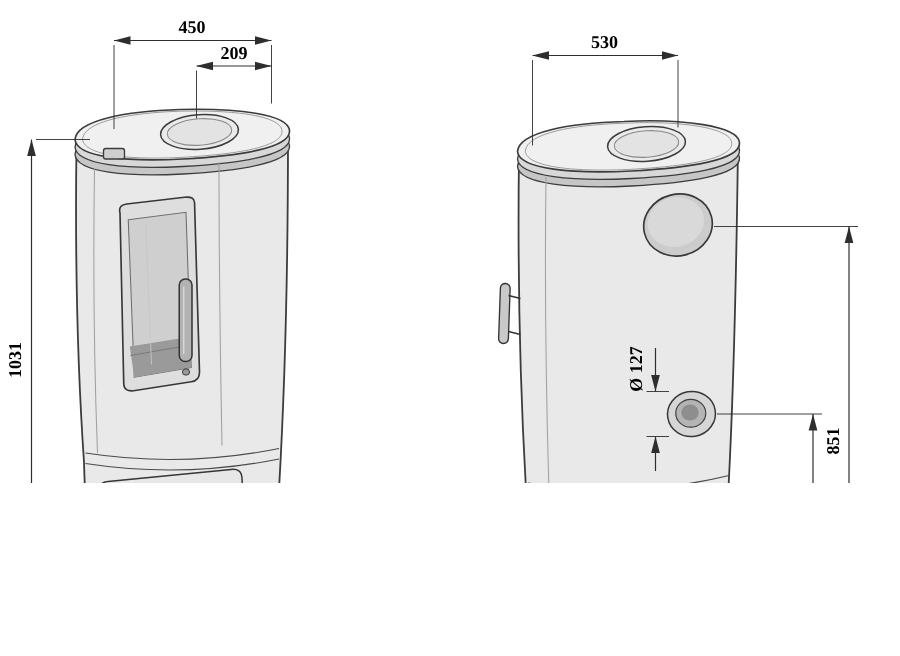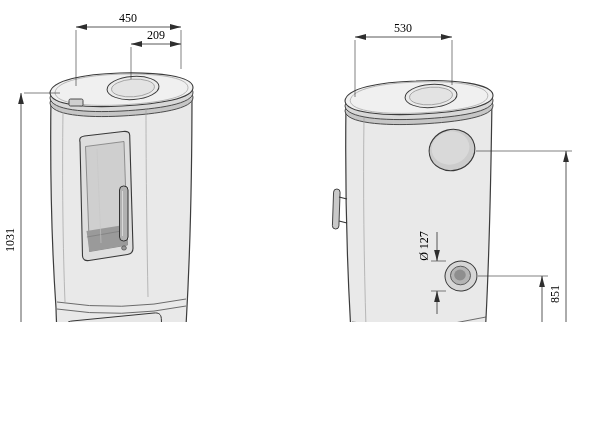--- a/index.html
+++ b/index.html
@@ -1,17 +1,17 @@
 <!DOCTYPE html>
 <html><head>
 <meta charset="utf-8">
 <style>
   html,body{margin:0;padding:0;background:#ffffff;}
   .stage{position:relative;width:600px;height:322px;background:#ffffff;overflow:hidden;
-         font-family:"Liberation Sans",sans-serif;}
+         font-family:"Liberation Sans",sans-serif;font-weight:bold;}
   svg{display:block;}
   .dim-text{font-family:"Liberation Serif",serif;font-size:12px;fill:#000000;text-anchor:middle;}
   .outline{stroke:#3c3c3c;}
   .ext{stroke:#2e2e2e;stroke-width:0.6;fill:none;}
   .dim{stroke:#2e2e2e;stroke-width:0.8;fill:none;}
 </style>
 </head>
 <body>
 
 <div class="stage">

